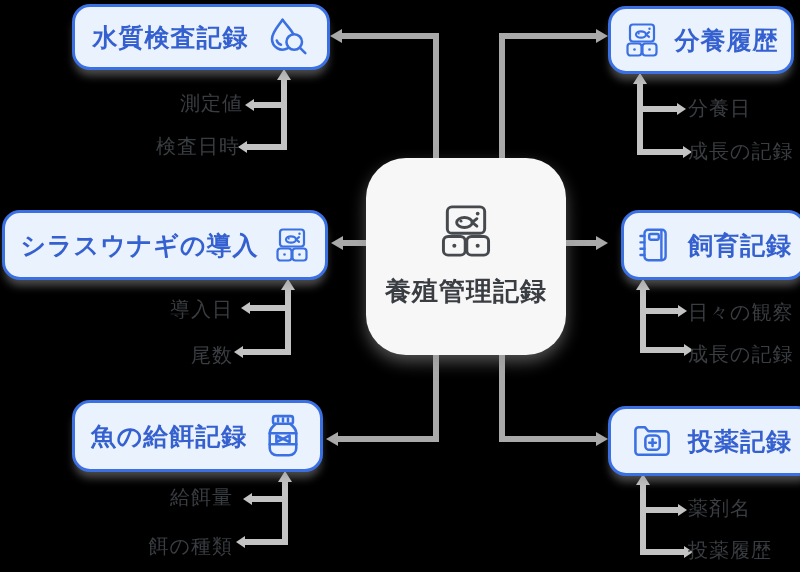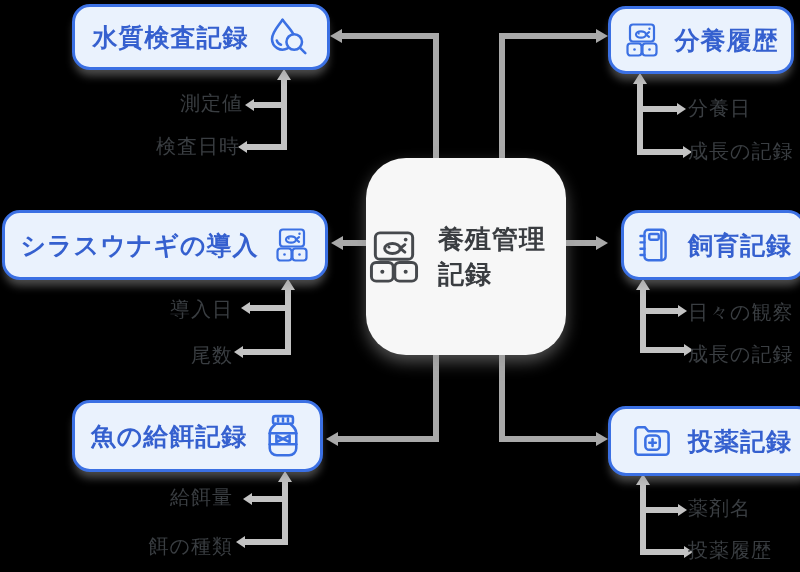--- a/index.html
+++ b/index.html
@@ -18,21 +18,21 @@
   #node-water{left:72px;top:4px;width:258px;height:66px;}
   #node-division{left:608px;top:6px;width:186px;height:68px;}
   #node-eel{left:2px;top:210px;width:326px;height:70px;}
   #node-rearing{left:608px;top:210px;width:185px;height:70px;margin-left:13px;}
   #node-feeding{left:72px;top:400px;width:251px;height:72px;}
   #node-medication{left:608px;top:406px;width:207px;height:70px;}
 
   
   .center{position:absolute;left:366px;top:158px;width:200px;height:197px;
     background:var(--center-fill,#f7f7f7);border-radius:40px;
-    display:flex;flex-direction:row;align-items:center;justify-content:space-between;gap:16px;
+    display:flex;flex-direction:column;align-items:center;justify-content:center;gap:16px;
     box-shadow:0 7px 16px rgba(148,148,148,.55);}
   .center svg{color:var(--center-icon,#46494d);}
   .center .label{font-size:26px;font-weight:600;color:var(--center-text,#3a3d41);letter-spacing:1px;}
 
   
   .line{position:absolute;background:var(--connector,#a9a9a9);}
   .subline{position:absolute;background:var(--sub-connector,#c3c3c3);}
   .arr{position:absolute;width:0;height:0;}
   .arr.left{border-top:7px solid transparent;border-bottom:7px solid transparent;
     border-right:12px solid var(--connector,#a9a9a9);}

